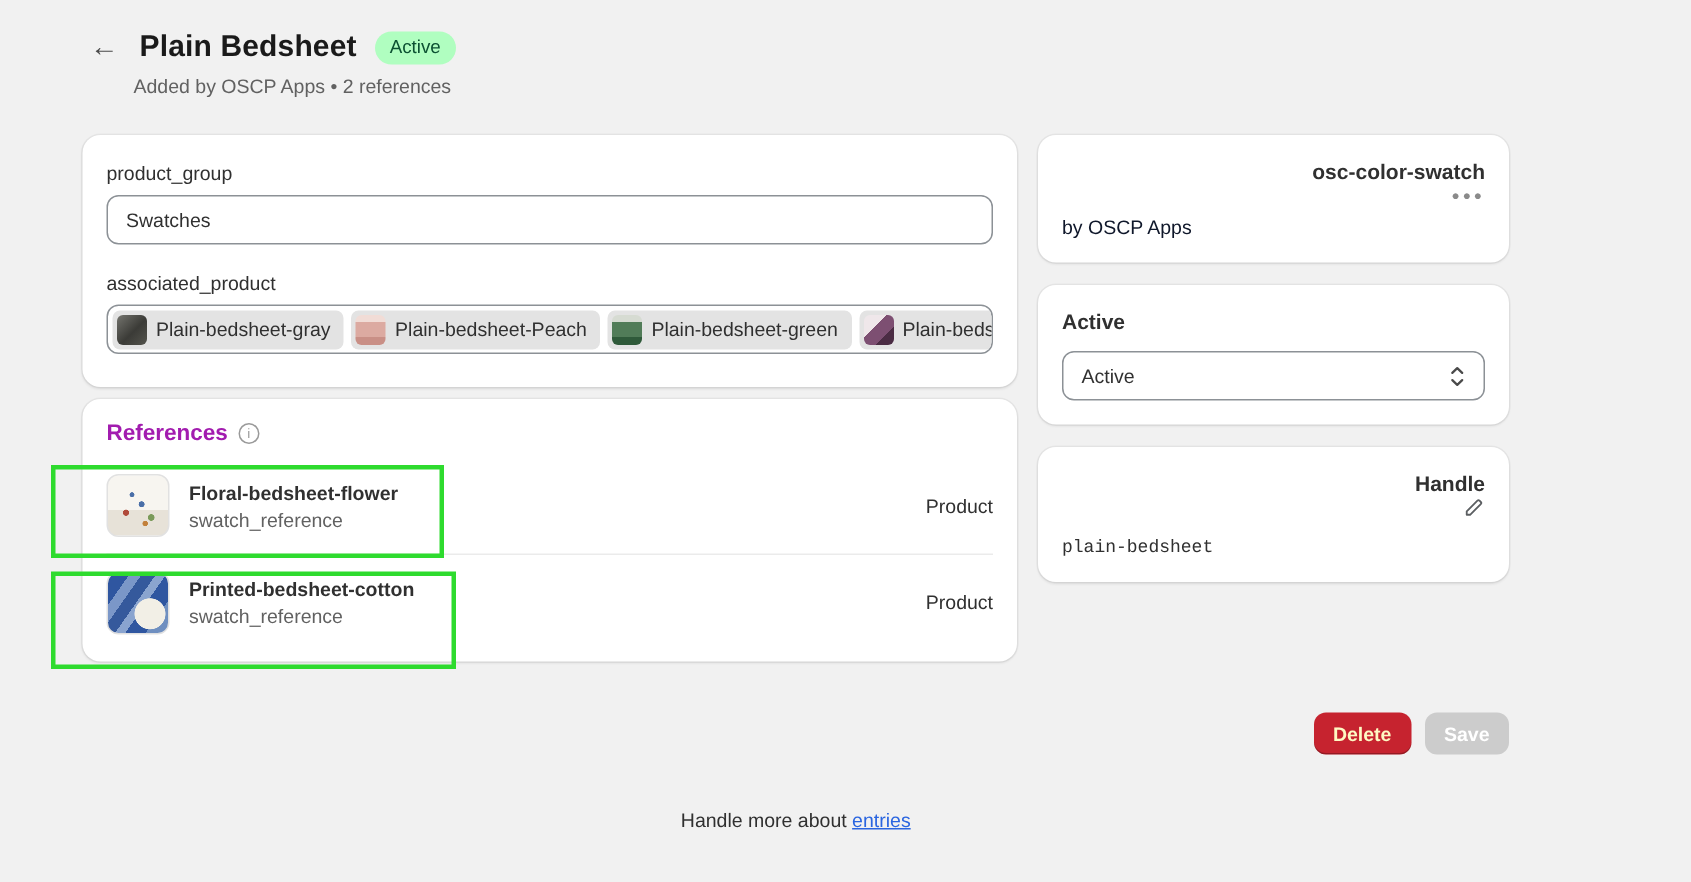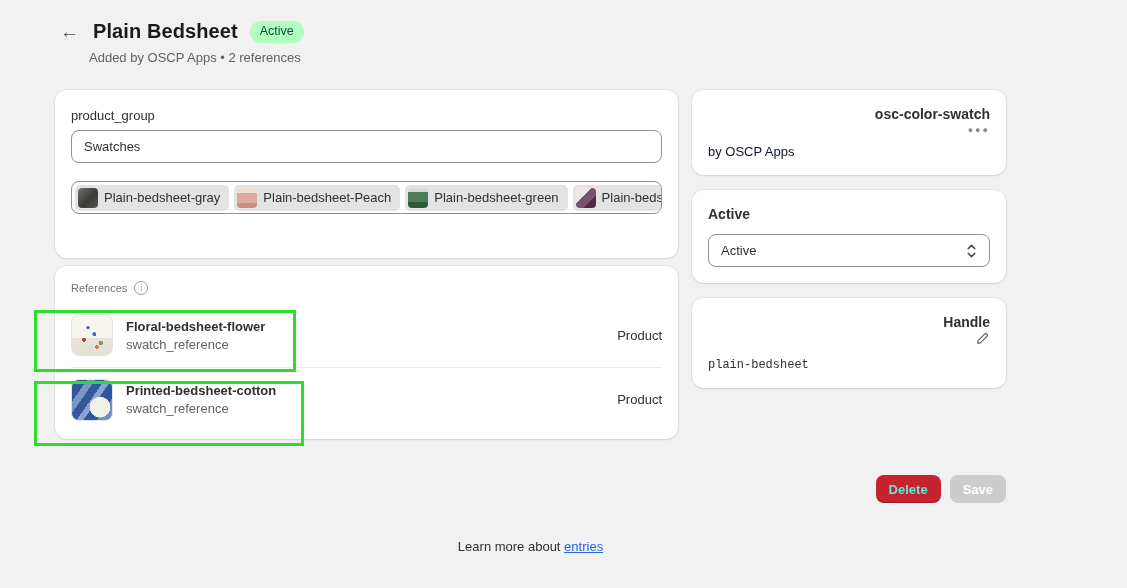--- a/index.html
+++ b/index.html
@@ -32,21 +32,21 @@
   .chip { flex:0 0 auto; display:flex; align-items:center; gap:6px; background:var(--chip-bg,#e3e3e3);
           border-radius:5px; height:26px; padding:0 9px 0 3px; font-size:13px; color:#303030; cursor:pointer; }
   .chip-thumb { width:20px; height:20px; border-radius:4px; flex:0 0 auto; }
   .thumb-gray  { background:linear-gradient(135deg,#74746e 0%,#3b3b37 55%,#54544d 100%); }
   .thumb-green { background:linear-gradient(180deg,#d6dbd2 22%,#517c58 22% 72%,#2f5a3a 72%); }
   .thumb-peach { background:linear-gradient(180deg,#f1dcd6 24%,#dcaaa1 24% 74%,#c98f86 74%); }
   .thumb-plum  { background:linear-gradient(135deg,#efe7ea 0 38%,#7d4f72 38% 70%,#4b2c44 70%); }
 
   .card-refs { margin-top:8px; padding:14px 16px 8px; }
   .refs-head { display:flex; align-items:center; gap:7px; }
-  .refs-title { font-size:11px; font-weight:400; color:#737373; }
+  .refs-title { font-size:15px; font-weight:700; color:#a21caf; }
   .info-icon { width:14px; height:14px; border:1px solid #9a9a9a; border-radius:50%; color:#9a9a9a;
                font-size:9px; display:inline-flex; align-items:center; justify-content:center;
                font-style:normal; margin-top:1px; }
   .ref-rows { margin-top:8px; }
   .ref-row { display:flex; align-items:center; height:64px; cursor:pointer; }
   .ref-row + .ref-row { border-top:1px solid #ebebeb; }
   .ref-thumb { width:42px; height:42px; border-radius:8px; border:1px solid #e1e1e1; flex:0 0 auto; }
   .ref-thumb-floral {
     background:
       radial-gradient(circle at 30% 62%, #b04a3a 0 5%, transparent 6%),
@@ -75,21 +75,21 @@
   .dots-menu { margin-left:auto; color:#8a8a8a; font-size:9px; letter-spacing:2px; cursor:pointer; line-height:1; padding-top:4px; }
   .select-box { margin-top:12px; height:33px; border:1px solid var(--input-border,#8c9196); border-radius:8px;
                 background:#fff; display:flex; align-items:center; padding:0 12px; font-size:13px; color:#303030; cursor:pointer; }
   .select-caret { margin-left:auto; display:flex; }
   .edit-icon { margin-left:auto; cursor:pointer; display:flex; padding-top:1px; }
   .handle-value { margin-top:12px; font-family:"Liberation Mono","DejaVu Sans Mono",monospace; font-size:12px; color:#303030; }
 
   .actions { position:absolute; left:692px; top:475px; width:314px; display:flex; justify-content:flex-end; gap:9px; }
   .btn { border:none; border-radius:8px; height:28px; padding:0 13px; font-size:13px; font-weight:700;
          font-family:inherit; cursor:pointer; }
-  .btn-delete { background:var(--delete-bg,#c6232f); color:#5eead4; box-shadow:inset 0 -1px 0 rgba(0,0,0,.25); }
+  .btn-delete { background:var(--delete-bg,#c6232f); color:#fef9c3; box-shadow:inset 0 -1px 0 rgba(0,0,0,.25); }
   .btn-save { background:var(--save-bg,#cccccc); color:#ffffff; cursor:default; }
 
   
   .footer { position:absolute; left:55px; top:539px; width:951px; text-align:center;
             font-size:13px; color:#303030; }
   .footer a { color:var(--link-blue,#2a65e0); }
 
   
   .annot { position:absolute; border:3px solid var(--annotation-green,#2edb2e); pointer-events:none; }
   .annot-1 { left:34px; top:310px; width:262px; height:62px; }
@@ -111,20 +111,21 @@
 
   <div class="col-main">
 
     <div class="card card-fields">
       <div class="field">
         <div class="field-label">product_group</div>
         <input class="text-input" type="text" value="Swatches" style="">
       </div>
 
       <div class="field">
+        <div class="field-label">associated_product</div>
         <div class="chips-box">
           <div class="chip">
             <span class="chip-thumb thumb-gray"></span>
             <span>Plain-bedsheet-gray</span>
           </div>
           <div class="chip">
             <span class="chip-thumb thumb-peach"></span>
             <span>Plain-bedsheet-Peach</span>
           </div>
           <div class="chip">
@@ -200,20 +201,20 @@
       <div class="handle-value">plain-bedsheet</div>
     </div>
   </div>
 
   <div class="actions">
     <button class="btn btn-delete">Delete</button>
     <button class="btn btn-save">Save</button>
   </div>
 
   <div class="footer">
-    <span>Learn more about</span>
+    <span>Handle more about</span>
     <a href="#">entries</a>
   </div>
 
   <div class="annot annot-1"></div>
   <div class="annot annot-2"></div>
 
 </div>
 
 </body></html>

